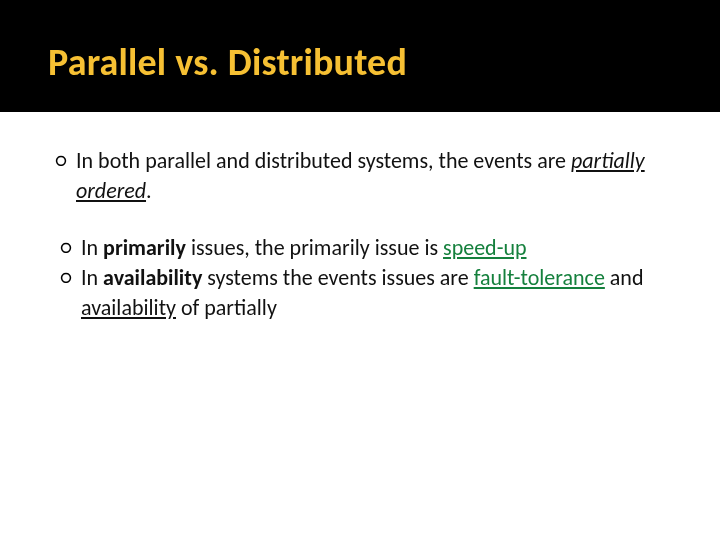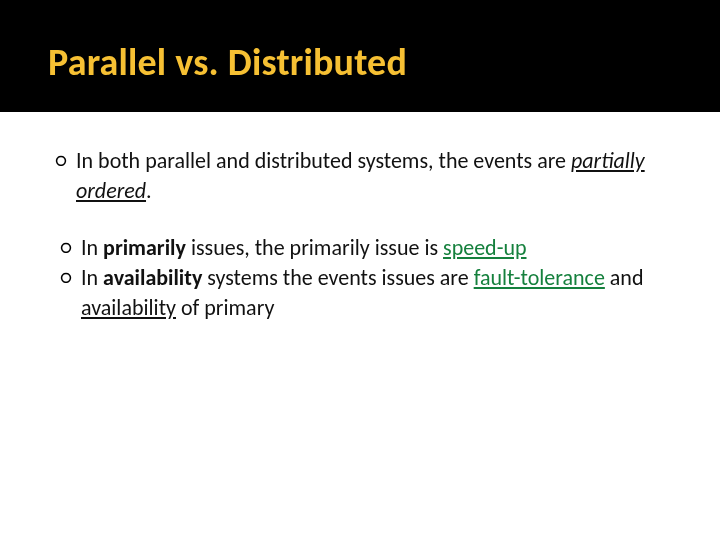--- a/index.html
+++ b/index.html
@@ -97,19 +97,19 @@
     <div class="bullet-row indent">
       <span class="bullet-mark">○</span>
       <span class="bullet-text">
         <span> In </span><span class="bold">primarily</span><span> issues, the primarily issue is </span><span class="und sbrown">speed-up</span>
       </span>
     </div>
 
     <div class="bullet-row indent">
       <span class="bullet-mark">○</span>
       <span class="bullet-text">
-        <span> In </span><span class="bold">availability</span><span> systems the events issues are </span><span class="und sbrown">fault-tolerance</span><span> and </span><span class="und">availability</span><span> of primary</span>
+        <span> In </span><span class="bold">availability</span><span> systems the events issues are </span><span class="und sbrown">fault-tolerance</span><span> and </span><span class="und">availability</span><span> of partially</span>
       </span>
     </div>
 
   </div>
 
 </div>
 
 </body></html>

